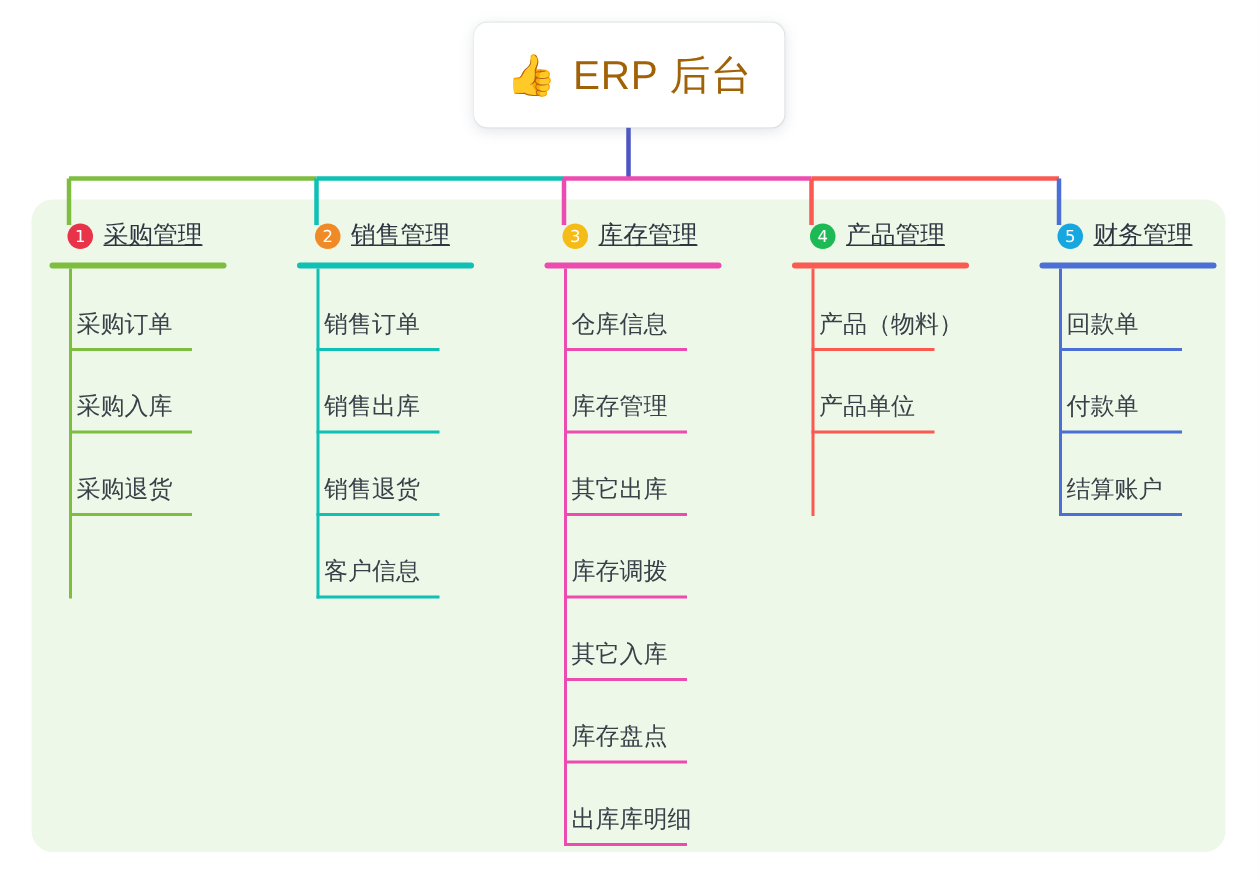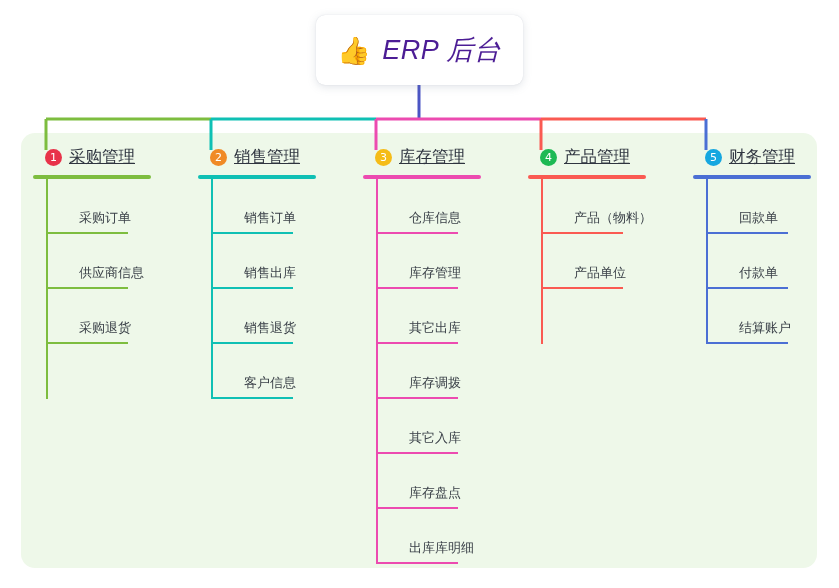--- a/index.html
+++ b/index.html
@@ -37,24 +37,23 @@
     gap: 11px;
     box-sizing: border-box;
   }
   .root-emoji {
     font-size: 27px;
     line-height: 1;
     font-family: "DejaVu Sans", sans-serif;
   }
   .root-title {
     font-size: 27px;
-    color: #4c1d95;
+    color: #a16207;
     letter-spacing: 0.5px;
     white-space: nowrap;
-    font-style: italic;
   }
 
   
   .panel {
     position: absolute;
     left: 21px;
     top: 133px;
     width: 796px;
     height: 435px;
     background: #eef8e9;
@@ -114,23 +113,23 @@
     left: 13px;
     top: 0;
     width: 2px;
   }
   .leaf {
     position: relative;
     height: 55px;
   }
   .leaf-label {
     position: absolute;
-    left: 46px;
+    left: 18px;
     bottom: 7px;
-    font-size: 13px;
+    font-size: 16px;
     color: #3a4048;
     white-space: nowrap;
   }
   .leaf-rule {
     position: absolute;
     left: 13px;
     bottom: 0;
     height: 2px;
   }
 </style>
@@ -166,21 +165,21 @@
           <span class="col-title">采购管理</span>
         </div>
         <div class="head-rule" style="width: 118px; background: rgb(125, 189, 63);"></div>
         <div class="leaves">
           <div class="spine" style="background: rgb(125, 189, 63); height: 220px;"></div>
           <div class="leaf">
             <span class="leaf-label">采购订单</span>
             <div class="leaf-rule" style="width: 82px; background: rgb(125, 189, 63);"></div>
           </div>
           <div class="leaf">
-            <span class="leaf-label">供应商信息</span>
+            <span class="leaf-label">采购入库</span>
             <div class="leaf-rule" style="width: 82px; background: rgb(125, 189, 63);"></div>
           </div>
           <div class="leaf">
             <span class="leaf-label">采购退货</span>
             <div class="leaf-rule" style="width: 82px; background: rgb(125, 189, 63);"></div>
           </div>
         </div>
       </div>
       <div class="column" style="left: 198px;">
         <div class="col-head">

